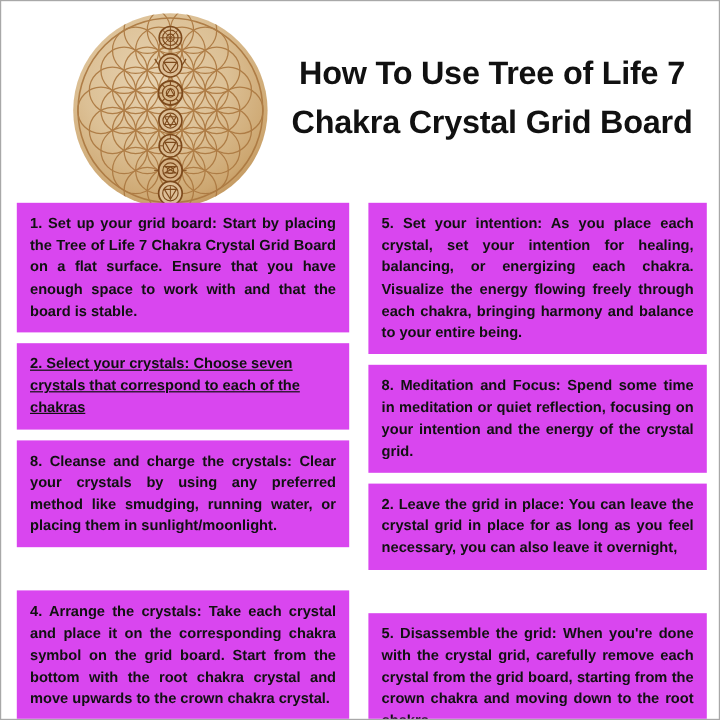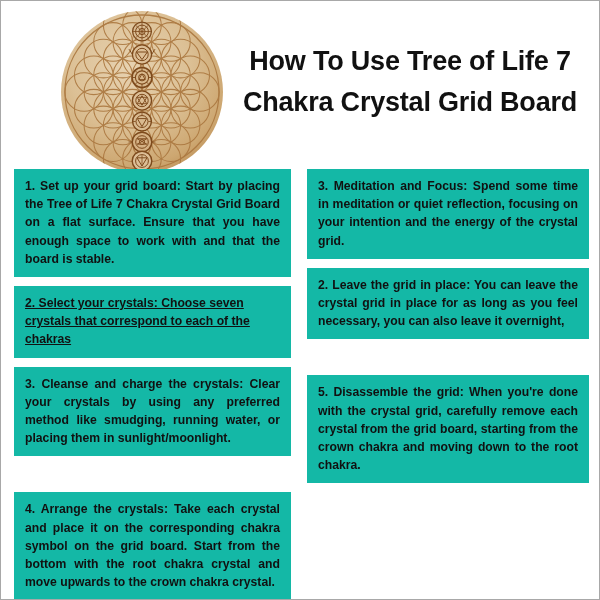--- a/index.html
+++ b/index.html
@@ -53,21 +53,21 @@
 
   
   .col {
     position: absolute;
     top: 168px;
   }
   .col-left  { left: 13px;  width: 277px; }
   .col-right { left: 306px; width: 282px; }
 
   .step {
-    background: #14b8a6;
+    background: #d946ef;
     color: #111111;
     font-size: 12.2px;
     font-weight: bold;
     line-height: 18.2px;
     text-align: justify;
     text-justify: inter-word;
     padding: 8px 11px 9px 11px;
     box-sizing: border-box;
     margin-bottom: 9px;
   }
@@ -227,23 +227,24 @@
         </g>
       </svg>
     </div>
 
     <h1 class="title">How To Use Tree of Life 7 Chakra Crystal Grid Board</h1>
   </div>
 
   <div class="col col-left">
     <div class="step">1. Set up your grid board: Start by placing the Tree of Life 7 Chakra Crystal Grid Board on a flat surface. Ensure that you have enough space to work with and that the board is stable.</div>
     <div class="step nojust">2. Select your crystals: Choose seven crystals that correspond to each of the chakras</div>
-    <div class="step">3. Cleanse and charge the crystals: Clear your crystals by using any preferred method like smudging, running water, or placing them in sunlight/moonlight.</div>
+    <div class="step">8. Cleanse and charge the crystals: Clear your crystals by using any preferred method like smudging, running water, or placing them in sunlight/moonlight.</div>
     <div class="step">4. Arrange the crystals: Take each crystal and place it on the corresponding chakra symbol on the grid board. Start from the bottom with the root chakra crystal and move upwards to the crown chakra crystal.</div>
   </div>
 
   <div class="col col-right">
-    <div class="step">3. Meditation and Focus: Spend some time in meditation or quiet reflection, focusing on your intention and the energy of the crystal grid.</div>
+    <div class="step">5. Set your intention: As you place each crystal, set your intention for healing, balancing, or energizing each chakra. Visualize the energy flowing freely through each chakra, bringing harmony and balance to your entire being.</div>
+    <div class="step">8. Meditation and Focus: Spend some time in meditation or quiet reflection, focusing on your intention and the energy of the crystal grid.</div>
     <div class="step">2. Leave the grid in place: You can leave the crystal grid in place for as long as you feel necessary, you can also leave it overnight,</div>
     <div class="step">5. Disassemble the grid: When you're done with the crystal grid, carefully remove each crystal from the grid board, starting from the crown chakra and moving down to the root chakra.</div>
   </div>
 
 </div>
 
 </body></html>

